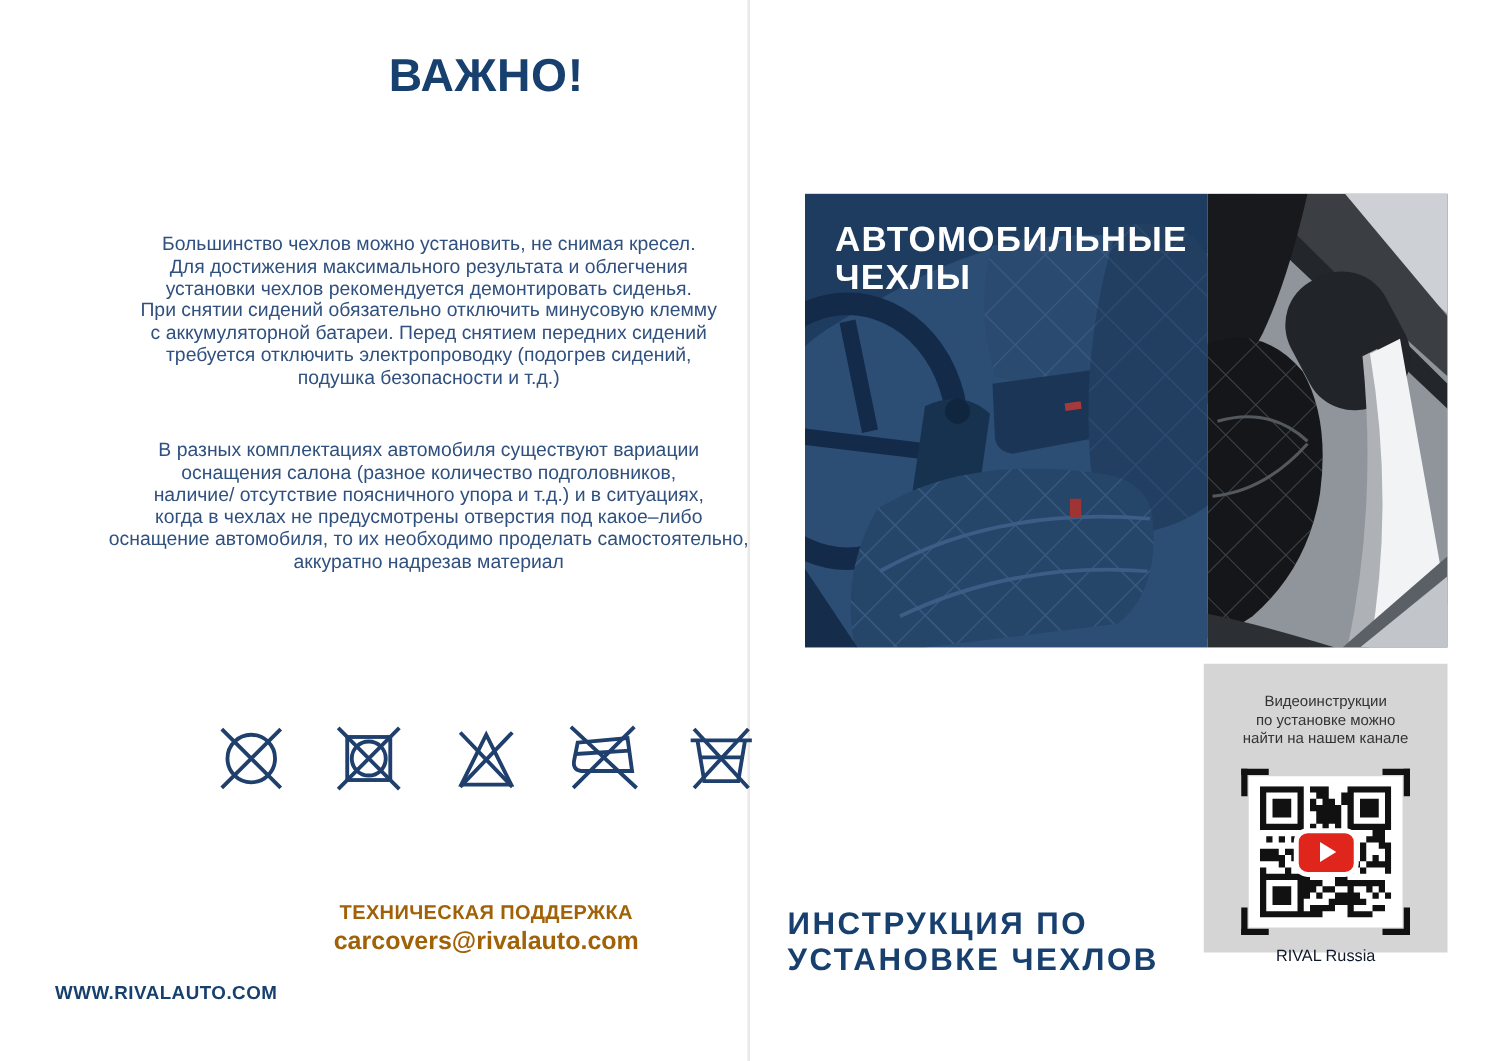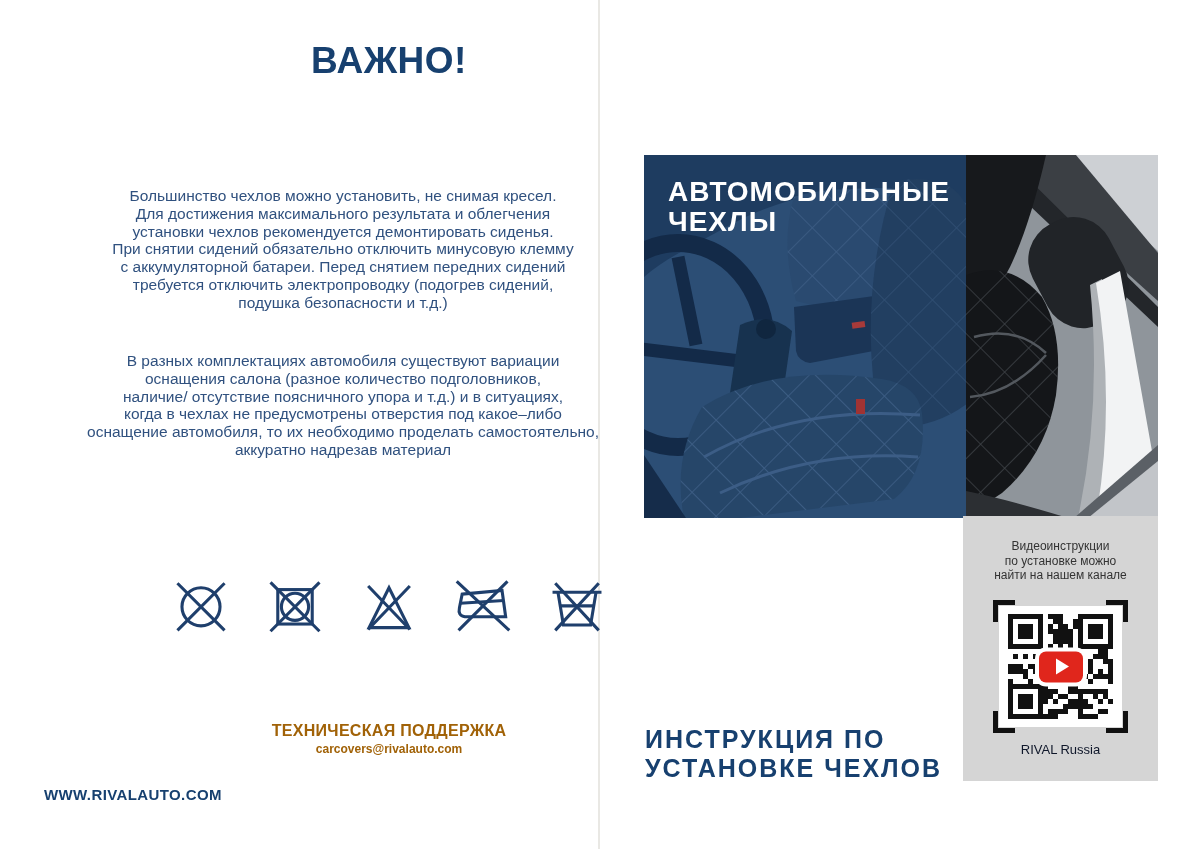--- a/index.html
+++ b/index.html
@@ -25,38 +25,38 @@
   .par2 { top:352px; }
 
   .care-row {
     position:absolute; top:574px; left:0; width:100%;
     display:flex; justify-content:center; gap:36px;
   }
   .care-row svg { display:block; }
 
   .support { position:absolute; top:722px; left:0; width:100%; text-align:center; color:#a16207; }
   .support-heading { font-size:16px; font-weight:bold; letter-spacing:0.3px; }
-  .support-email { font-size:12px; font-weight:bold; margin-top:2px; }
+  .support-email { font-size:20px; font-weight:bold; margin-top:2px; }
   .website { position:absolute; top:786px; left:0; width:100%; 
              font-size:15px; font-weight:bold; color:#17406f; letter-spacing:0.4px; }
 
   
   .photo {
     position:absolute; left:644px; top:155px; width:514px; height:363px;
     overflow:hidden; background:#8b5cf6;
   }
   .photo svg { position:absolute; left:0; top:0; }
   .photo-title {
     position:absolute; left:24px; top:22px;
     font-size:28px; line-height:30px; font-weight:bold;
     color:#ffffff; letter-spacing:1px; white-space:pre-line;
   }
 
   .video-panel {
-    position:absolute; left:963px; top:516px; width:195px; height:265px;
+    position:absolute; left:963px; top:531px; width:195px; height:231px;
     background:#d5d5d5;
   }
   .video-note {
     position:absolute; top:23px; left:0; width:100%; text-align:center;
     font-size:12px; line-height:14.6px; color:#333333; white-space:pre-line;
   }
   .qr-wrap { position:absolute; left:30px; top:84px; width:135px; height:133px; }
   .qr-white { position:absolute; left:6px; top:6px; right:6px; bottom:6px; background:#ffffff;
               display:flex; align-items:center; justify-content:center; }
   .bracket { position:absolute; width:22px; height:22px; }
@@ -76,21 +76,21 @@
     border-top:8px solid transparent;
     border-bottom:8px solid transparent;
     margin-left:3px;
   }
   .qr-caption {
     position:absolute; top:226px; left:0; width:100%; text-align:center;
     font-size:13px; color:#0f172a;
   }
 
   .instruction-title {
-    position:absolute; left:645px; top:725px;
+    position:absolute; left:630px; top:725px;
     font-size:25px; line-height:28.5px; font-weight:bold;
     color:#17406f; letter-spacing:2px; white-space:pre-line;
   }
 </style>
 </head>
 <body>
 
 <div class="page">
   <div class="fold"></div>
 

